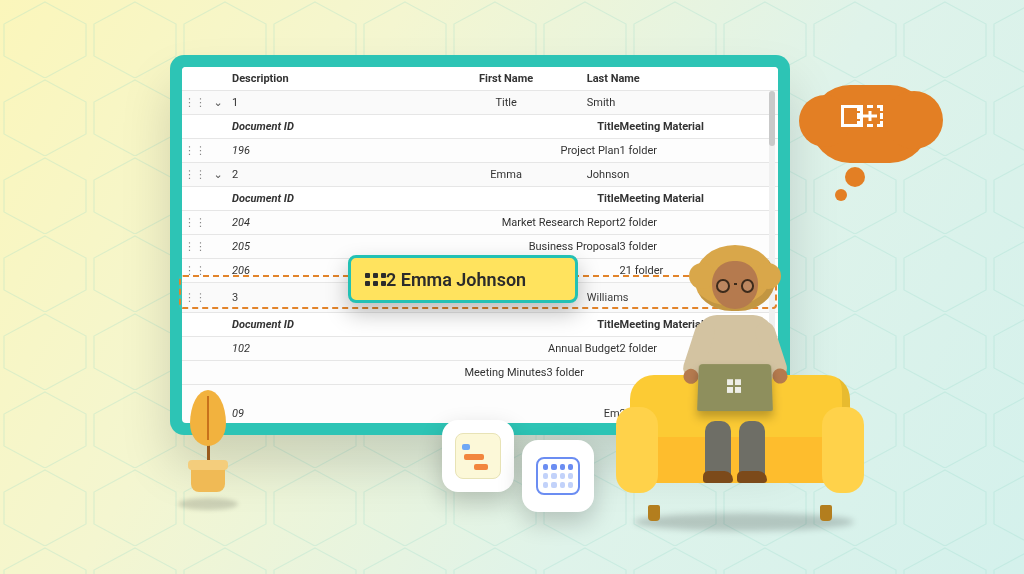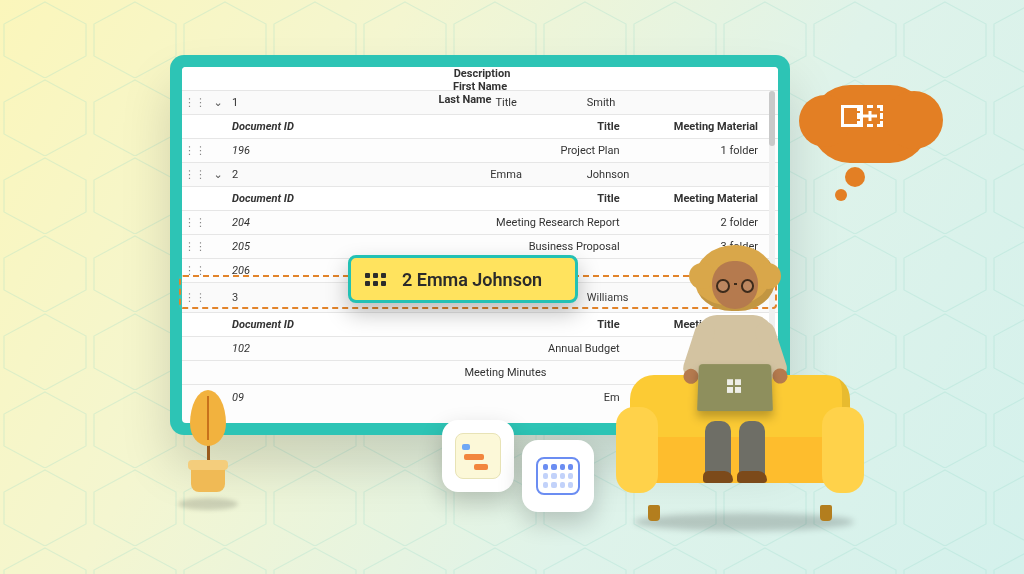--- a/index.html
+++ b/index.html
@@ -26,31 +26,31 @@
     background: #fdfdfd;
     border-radius: 4px;
     overflow: hidden;
     font-size: 11px;
     color: #333;
     position: relative;
   }
 
   
   .row { display:flex; align-items:center; height:24px; border-bottom:1px solid #e6e6e6; }
-  .row.header { font-weight:700; background:#fff;flex-direction:column; }
+  .row.header { font-weight:700; background:#fff; }
   .row.sub-header { font-weight:700; background:#fff; }
   .row.group { background:#fafafa; }
   .drag-handle { width:26px; display:flex; justify-content:center; color:#888; cursor:grab; }
   .expander { width:20px; display:flex; justify-content:center; color:#555; cursor:pointer; }
   .col-desc { flex:1.2; padding-left:4px; }
   .col-fn   { flex:1; text-align:center; }
   .col-ln   { flex:1; text-align:left; padding-right:30px; }
   .col-docid { flex:1.2; padding-left:24px;font-style:italic; }
   .col-title { flex:1.6; text-align:right; }
-  .col-mat   { flex:1; text-align:right; padding-right:20px; }
+  .col-mat   { flex:1; text-align:left; padding-right:20px; }
 
   .scroll-track { position:absolute; right:3px; top:24px; width:6px; bottom:4px; background:#f0f0f0; border-radius:3px; }
   .scroll-thumb { position:absolute; left:0; right:0; top:0; height:55px; background:#c9c9c9; border-radius:3px; }
 
   
   .drop-zone {
     position:absolute; left:179px; top:275px;
     width:598px; height:34px;
     border:2px dashed #e2842a;
     border-radius:4px;
@@ -58,21 +58,21 @@
     pointer-events:none;
   }
 
   
   .drag-card {
     position:absolute; left:348px; top:255px;
     width:230px; height:48px;
     background:#ffe35e;
     border:3px solid #23c1b4;
     border-radius:8px;
-    display:flex; align-items:center; gap:16px;
+    display:flex; align-items:center; gap:0;
     padding:0 14px;
     font-size:18px; font-weight:600; color:#2b2b2b;
     box-shadow: 0 10px 22px rgba(0,0,0,.25);
     text-align: right;
   }
   .drag-card .grip { display:grid; grid-template-columns:repeat(3,5px); grid-template-rows:repeat(2,5px); gap:3px; }
   .drag-card .grip span { background:#2b2b2b; border-radius:1px; }
 
   
   .plant { position:absolute; left:178px; top:390px; width:60px; }
@@ -195,21 +195,21 @@
     </div>
     <div class="row sub-header">
       <span class="drag-handle"></span>
       <span class="col-docid">Document ID</span>
       <span class="col-title">Title</span>
       <span class="col-mat">Meeting Material</span>
     </div>
     <div class="row">
       <span class="drag-handle">⋮⋮</span>
       <span class="col-docid">204</span>
-      <span class="col-title">Meeting Research Report</span>
+      <span class="col-title">Market Research Report</span>
       <span class="col-mat">2 folder</span>
     </div>
     <div class="row">
       <span class="drag-handle">⋮⋮</span>
       <span class="col-docid">205</span>
       <span class="col-title">Business Proposal</span>
       <span class="col-mat">3 folder</span>
     </div>
     <div class="row">
       <span class="drag-handle">⋮⋮</span>
@@ -235,21 +235,21 @@
       <span class="drag-handle"></span>
       <span class="col-docid">102</span>
       <span class="col-title">Annual Budget</span>
       <span class="col-mat">2 folder</span>
     </div>
     <div class="row">
       <span class="drag-handle"></span>
       <span class="col-title">Meeting Minutes</span>
       <span class="col-mat">3 folder</span>
     </div>
-    <div class="row" style="border-bottom:none;">
+    <div class="row" style="border-bottom:none;margin-top:16px;">
       <span class="drag-handle"></span>
       <span class="col-docid">09</span>
       <span class="col-title">Em</span>
       <span class="col-mat">2</span>
     </div>
 
     <div class="scroll-track">
       <div class="scroll-thumb"></div>
     </div>
   </div>

